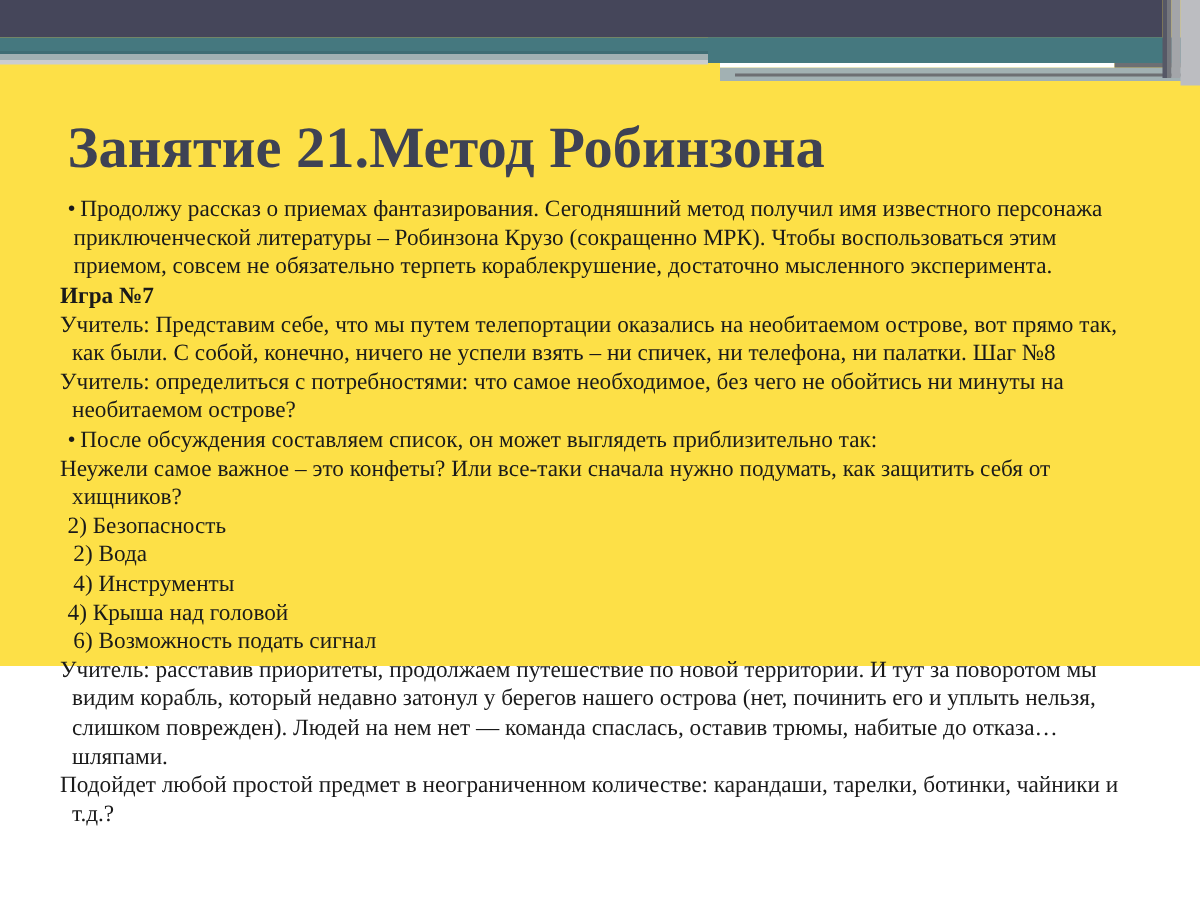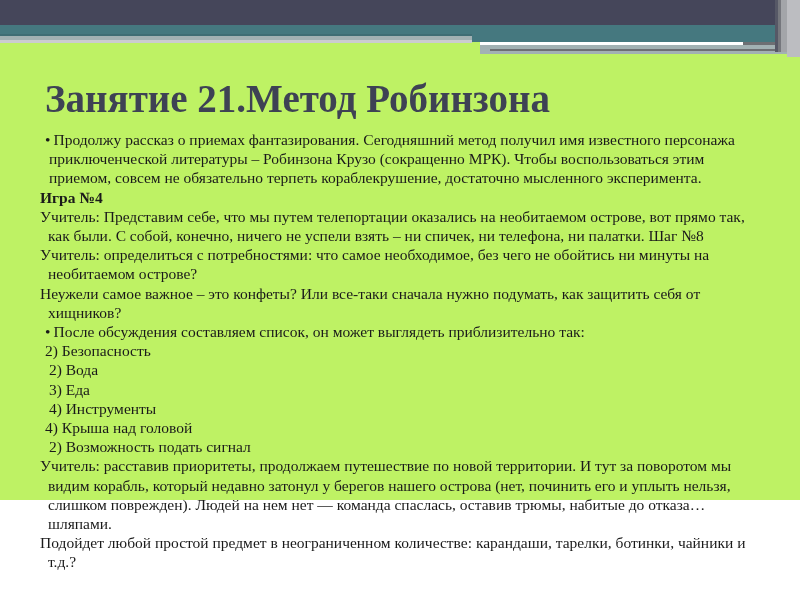--- a/index.html
+++ b/index.html
@@ -1,21 +1,21 @@
 <!DOCTYPE html>
 <html><head>
 <meta charset="utf-8">
 <style>
   html, body { margin:0; padding:0; }
   body {
     width:800px; height:600px; overflow:hidden;
     background:#ffffff;
     font-family:"Liberation Serif", serif;
   }
-  .slide { position:relative; width:800px; height:500px; background:#bef264; }
+  .slide { position:relative; width:800px; height:444px; background:#fde047; }
 
   
   .deco { position:absolute; }
   .d-bar-dark      { left:0;   top:0;     width:775px; height:25px; }
   .d-bar-teal      { left:0;   top:25px;  width:775px; height:9px;  }
   .d-teal-ext      { left:472px;top:25px; width:318px; height:17px; }
   .d-line-darkteal { left:0;   top:34px;  width:472px; height:2px;  }
   .d-line-sage     { left:0;   top:36px;  width:472px; height:3.5px;}
   .d-line-pale     { left:0;   top:39.5px;width:472px; height:3px;  }
   .d-line-white    { left:480px;top:42px; width:263px; height:2.5px;}
@@ -66,28 +66,27 @@
     <div class="deco d-stripe-1" style="background-color: rgb(86, 88, 102);"></div>
     <div class="deco d-stripe-2" style="background-color: rgb(117, 119, 125);"></div>
     <div class="deco d-stripe-3" style="background-color: rgb(163, 165, 169);"></div>
     <div class="deco d-stripe-4" style="background-color: rgb(188, 189, 193);"></div>
   </div>
 
   <h1 class="title" style="color: rgb(62, 66, 84);">Занятие 21.Метод Робинзона</h1>
 
   <div class="body-text" style="color: rgb(26, 26, 26);">
       <div class="para para-bullet"><span class="bullet-marker">•</span><span>Продолжу рассказ о приемах фантазирования. Сегодняшний метод получил имя известного персонажа приключенческой литературы – Робинзона Крузо (сокращенно МРК). Чтобы воспользоваться этим приемом, совсем не обязательно терпеть кораблекрушение, достаточно мысленного эксперимента.</span></div>
-      <div class="para para-bold">Игра №4</div>
+      <div class="para para-bold">Игра №7</div>
       <div class="para para-plain">Учитель: Представим себе, что мы путем телепортации оказались на необитаемом острове, вот прямо так, как были. С собой, конечно, ничего не успели взять – ни спичек, ни телефона, ни палатки. Шаг №8</div>
       <div class="para para-plain">Учитель: определиться с потребностями: что самое необходимое, без чего не обойтись ни минуты на необитаемом острове?</div>
+      <div class="para para-bullet"><span class="bullet-marker">•</span><span>После обсуждения составляем список, он может выглядеть приблизительно так:</span></div>
       <div class="para para-plain">Неужели самое важное – это конфеты? Или все-таки сначала нужно подумать, как защитить себя от хищников?</div>
-      <div class="para para-bullet"><span class="bullet-marker">•</span><span>После обсуждения составляем список, он может выглядеть приблизительно так:</span></div>
       <div class="para para-numbered">2) Безопасность</div>
       <div class="para para-numbered"> 2) Вода</div>
-      <div class="para para-numbered"> 3) Еда</div>
       <div class="para para-numbered"> 4) Инструменты</div>
       <div class="para para-numbered">4) Крыша над головой</div>
-      <div class="para para-numbered"> 2) Возможность подать сигнал</div>
+      <div class="para para-numbered"> 6) Возможность подать сигнал</div>
       <div class="para para-plain">Учитель: расставив приоритеты, продолжаем путешествие по новой территории. И тут за поворотом мы видим корабль, который недавно затонул у берегов нашего острова (нет, починить его и уплыть нельзя, слишком поврежден). Людей на нем нет — команда спаслась, оставив трюмы, набитые до отказа… шляпами.</div>
       <div class="para para-plain">Подойдет любой простой предмет в неограниченном количестве: карандаши, тарелки, ботинки, чайники и т.д.?</div>
     </div>
 
 </div>
 
 </body></html>

